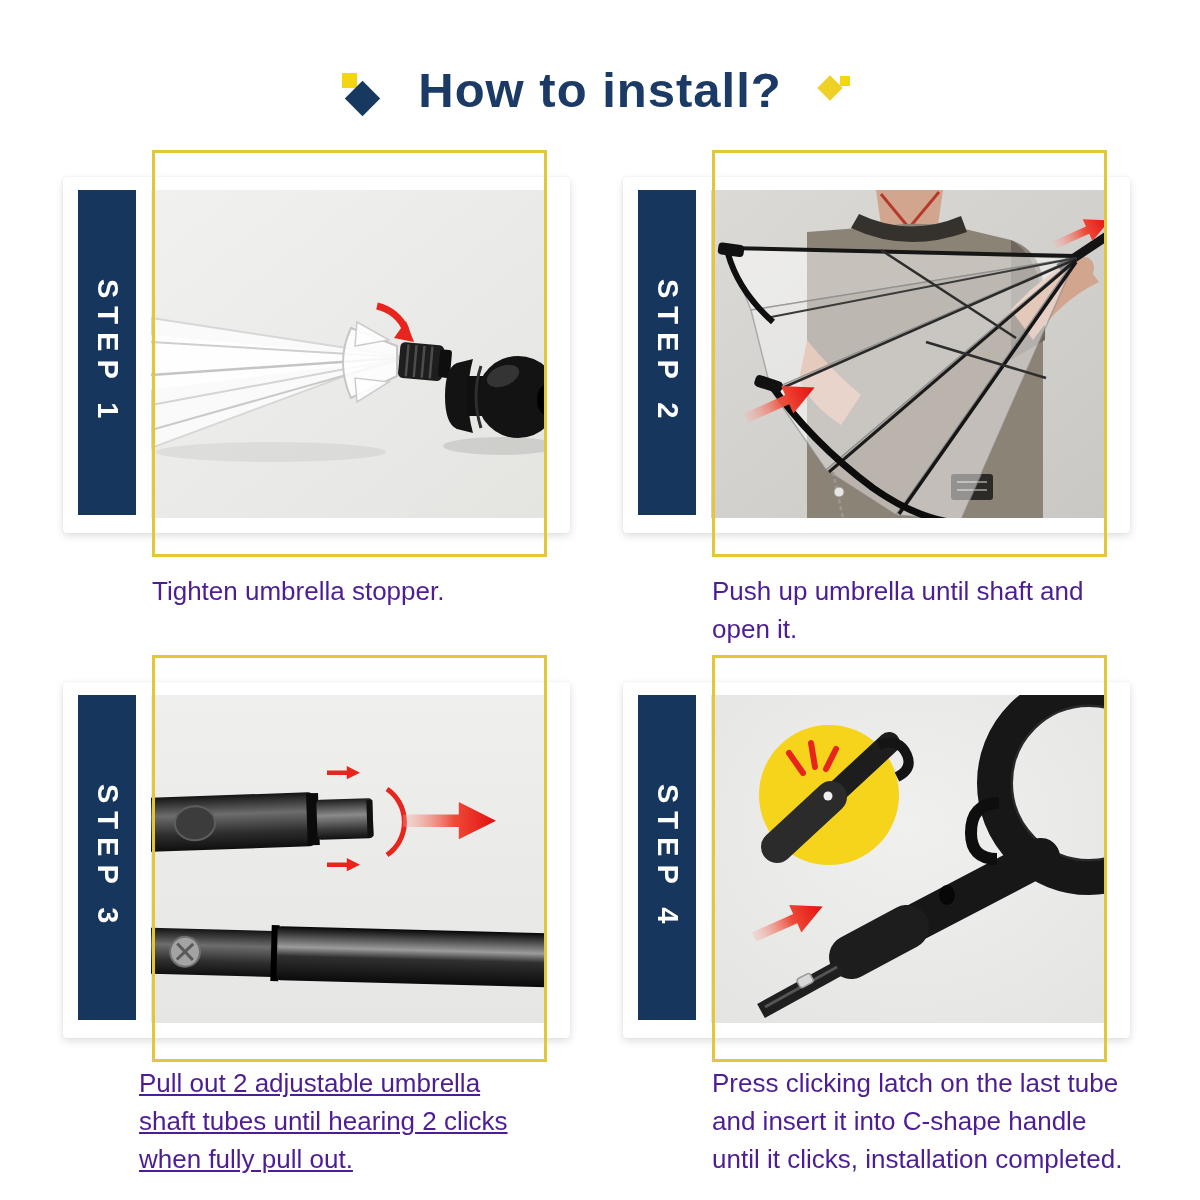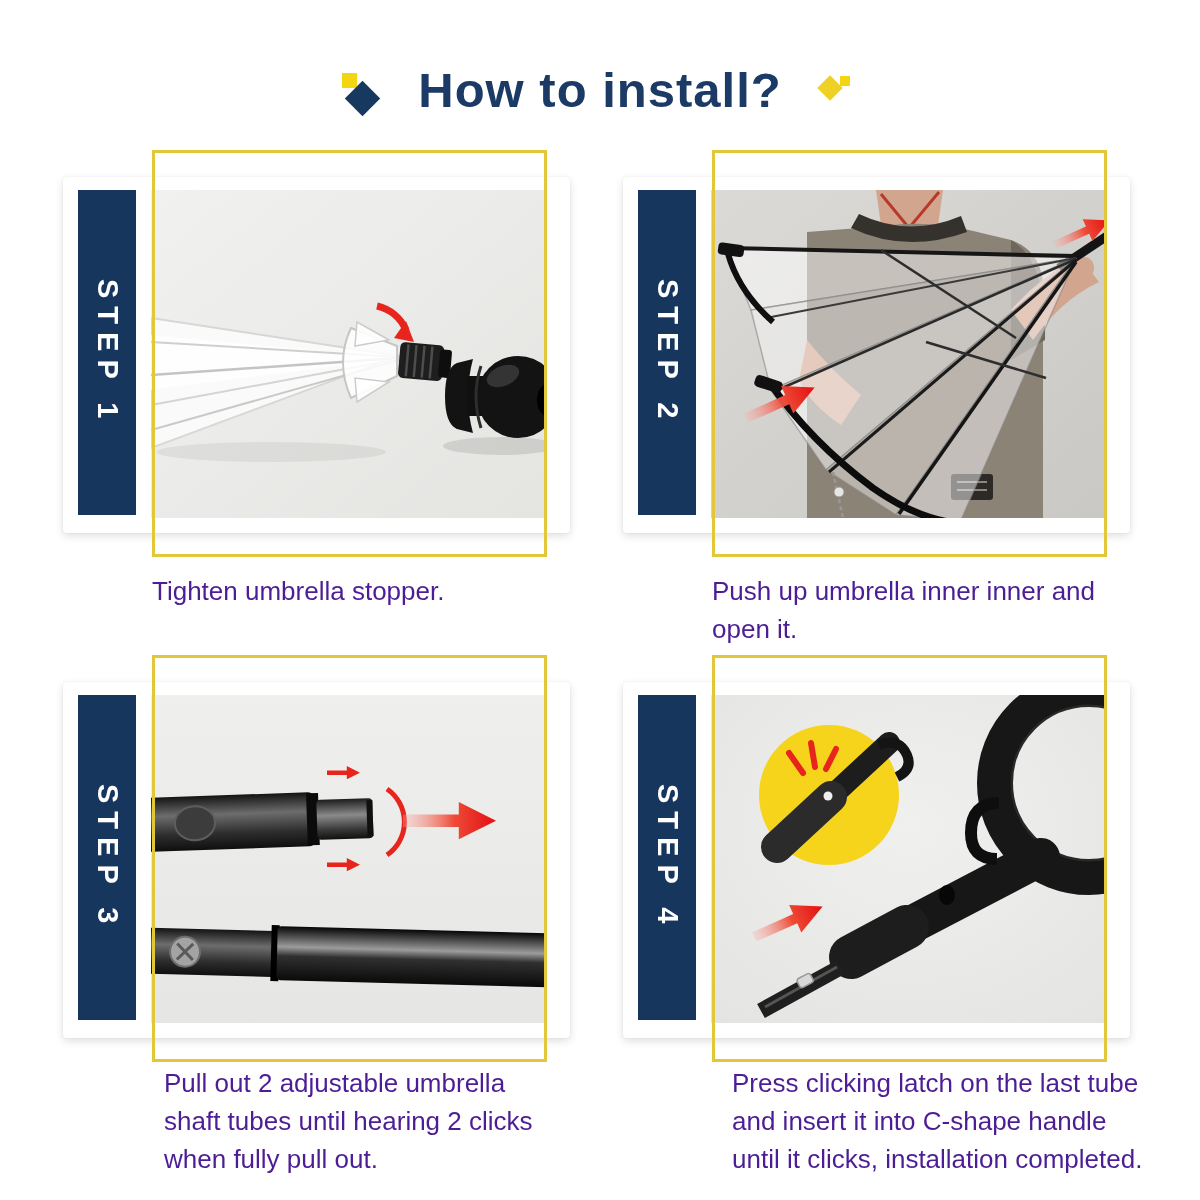--- a/index.html
+++ b/index.html
@@ -31,25 +31,25 @@
   .q1 .frame{left:152px;top:150px;}   .q1 .card{left:63px;top:177px;}
   .q1 .banner{left:78px;top:190px;}   .q1 .photo{left:151px;top:190px;}
   .q1 .caption{left:152px;top:572px;}
 
   .q2 .frame{left:712px;top:150px;}   .q2 .card{left:623px;top:177px;}
   .q2 .banner{left:638px;top:190px;}  .q2 .photo{left:711px;top:190px;}
   .q2 .caption{left:712px;top:572px;}
 
   .q3 .frame{left:152px;top:655px;}   .q3 .card{left:63px;top:682px;}
   .q3 .banner{left:78px;top:695px;}   .q3 .photo{left:151px;top:695px;}
-  .q3 .caption{left:164px;top:1064px;}
+  .q3 .caption{left:139px;top:1064px;text-decoration:underline;}
 
   .q4 .frame{left:712px;top:655px;}   .q4 .card{left:623px;top:682px;}
   .q4 .banner{left:638px;top:695px;}  .q4 .photo{left:711px;top:695px;}
-  .q4 .caption{left:732px;top:1064px;}
+  .q4 .caption{left:712px;top:1064px;}
 </style>
 </head>
 <body>
 
 <div class="page">
 
   <div class="deco">
     <div class="sq" style="left:342px;top:73px;width:15px;height:15px;"></div>
     <div class="navy-diamond" style="left:350px;top:86px;"></div>
   </div>
@@ -175,21 +175,21 @@
 
         <g transform="translate(338,42) rotate(-24)">
           <polygon points="0,10 36,10 36,2 60,14 36,26 36,18 0,18" fill="url(#s2ar)"></polygon>
         </g>
         <g transform="translate(28,212) rotate(-24) scale(1.25)">
           <polygon points="0,10 36,10 36,2 60,14 36,26 36,18 0,18" fill="url(#s2ar)"></polygon>
         </g>
       </svg>
     </div>
     <div class="frame"></div>
-    <div class="caption">Push up umbrella inner inner and
+    <div class="caption">Push up umbrella until shaft and
 open it.</div>
   </div>
 
   <div class="q3">
     <div class="card"></div>
     <div class="banner">
       <span>STEP 3</span>
     </div>
     <div class="photo">
       <svg width="396" height="328" viewBox="0 0 396 328">

